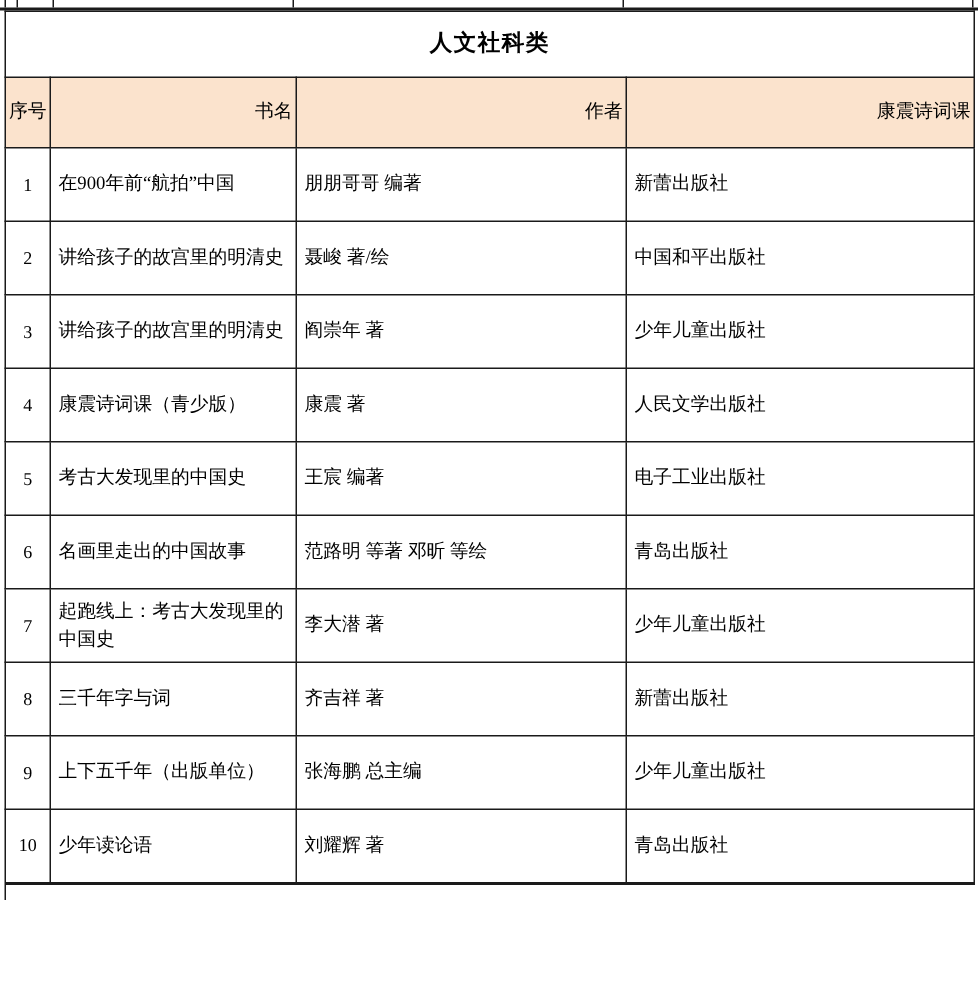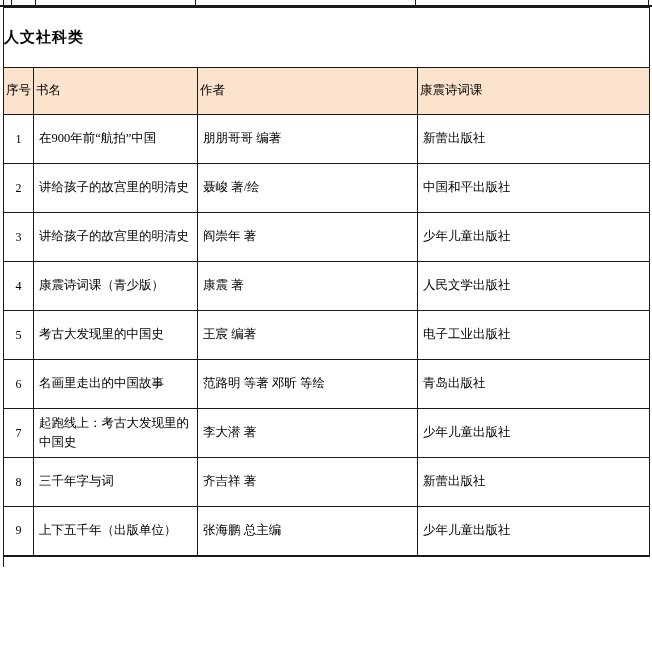--- a/index.html
+++ b/index.html
@@ -49,31 +49,31 @@
 
   td {
     border: 1px solid var(--border-color, #1a1a1a);
     vertical-align: middle;
     font-size: 12.5px;
     line-height: 1.55;
     padding: 2px 4px 2px 5px;
     overflow: hidden;
   }
   tr.category-row td {
-    height: 60px;
-    text-align: left;
+    height: 44px;
+    text-align: center;
     font-weight: bold;
     font-size: 15px;
     letter-spacing: 1px;
     padding: 0;
   }
   tr.header-row td {
     height: 47px;
     background: var(--header-bg, #fbe3cd);
-    text-align: left;
+    text-align: right;
     padding: 0 2px;
   }
   tr.data-row { height: 49px; }
   td.c-no { text-align: center; padding: 0; font-size: 12px; }
 
   
   .partial-bottom {
     position: relative;
     height: 10px;
   }
@@ -160,20 +160,26 @@
       <td class="c-title">三千年字与词</td>
       <td class="c-auth">齐吉祥 著</td>
       <td class="c-pub">新蕾出版社</td>
     </tr>
         <tr class="data-row">
       <td class="c-no">9</td>
       <td class="c-title">上下五千年（出版单位）</td>
       <td class="c-auth">张海鹏 总主编</td>
       <td class="c-pub">少年儿童出版社</td>
     </tr>
+        <tr class="data-row">
+      <td class="c-no">10</td>
+      <td class="c-title">少年读论语</td>
+      <td class="c-auth">刘耀辉 著</td>
+      <td class="c-pub">青岛出版社</td>
+    </tr>
       </tbody>
   </table>
 
   <div class="partial-bottom">
     <div class="v p0"></div>
   </div>
 
 </div>
 
 </body></html>

